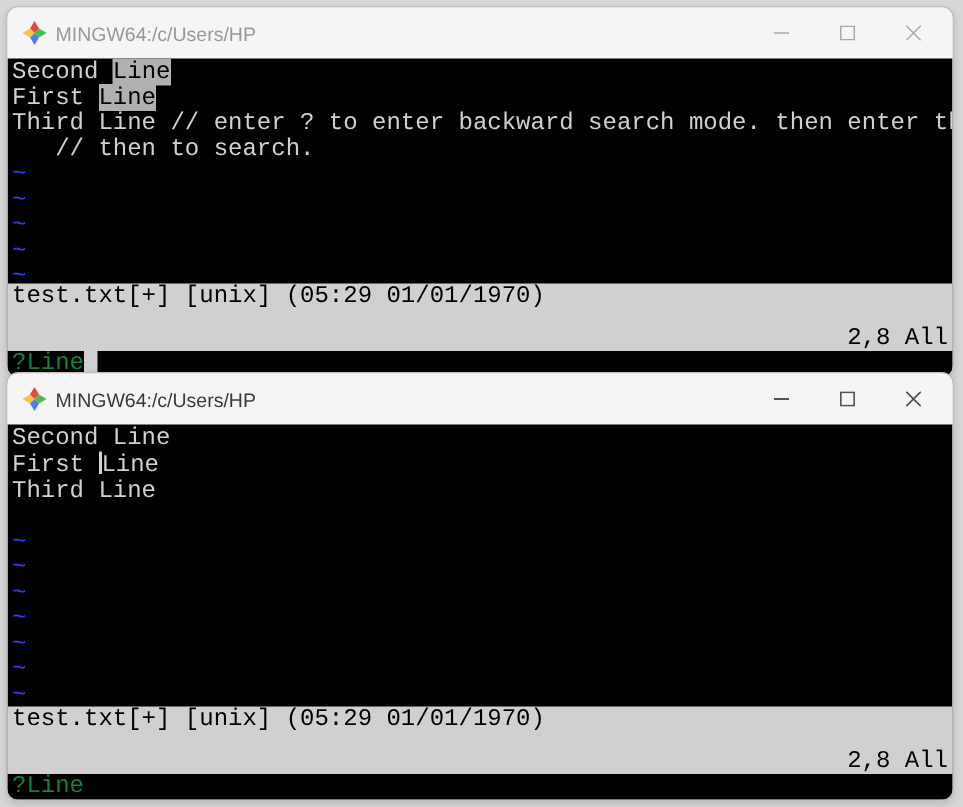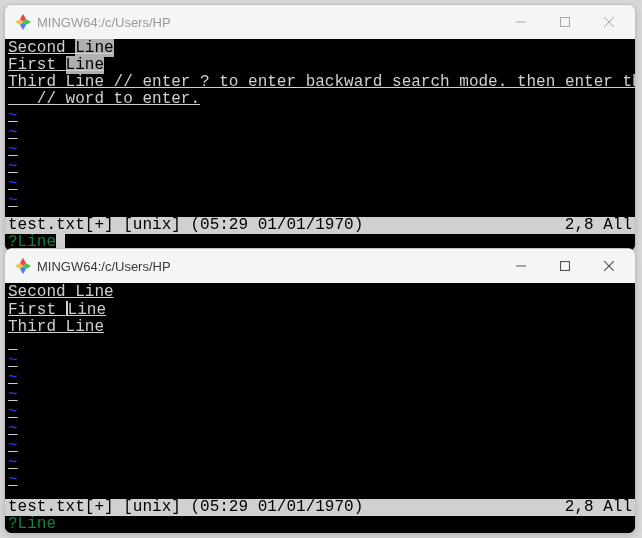--- a/index.html
+++ b/index.html
@@ -53,39 +53,38 @@
     font-size: 16px;
     line-height: 17px;
     height: calc(100% - 34px);
     display: flex;
     flex-direction: column;
   }
   .content {
     flex: 1 1 auto;
     padding: 1px 20px 0 3px;
     overflow: hidden;
-    text-decoration: underline;
   }
   .line { white-space: pre; }
   .hl {
     background: #b0b0b0;
     color: #000;
   }
   .tilde {
     color: #3838ff;
   }
   .status-row {
     display: flex;
     background: #d0d0d0;
     color: #000;
     padding: 0 3px;
     text-align: right;
   }
   .status-row .sl { flex: 0 0 auto; white-space: pre; }
-  .status-row .sr { margin-left: auto; white-space: pre; }
+  .status-row .sr { margin-left: auto; white-space: pre; margin-top: 28px; }
   .cmd-row {
     background: #000;
     color: #15803d;
     padding: 0 3px;
     white-space: pre;
   }
   .cmd-cursor {
     background: #d0d0d0;
     color: #000;
     display: inline-block;
@@ -129,21 +128,21 @@
           <line x1="0" y1="0" x2="10" y2="10" stroke="currentColor" stroke-width="1"></line>
           <line x1="10" y1="0" x2="0" y2="10" stroke="currentColor" stroke-width="1"></line>
         </svg>
     </div>
   </div>
   <div class="terminal">
     <div class="content">
       <div class="line"><span>Second </span><span class="hl">Line</span></div>
       <div class="line"><span>First </span><span class="hl">Line</span></div>
       <div class="line">Third Line // enter ? to enter backward search mode. then enter the</div>
-      <div class="line">   // word to enter.</div>
+      <div class="line">   // then to search.</div>
       <div class="line tilde">~</div>
       <div class="line tilde">~</div>
       <div class="line tilde">~</div>
       <div class="line tilde">~</div>
       <div class="line tilde">~</div>
       <div class="line tilde">~</div>
     </div>
     <div class="status-row">
       <span class="sl">test.txt[+] [unix] (05:29 01/01/1970)</span>
       <span class="sr">2,8 All</span>

